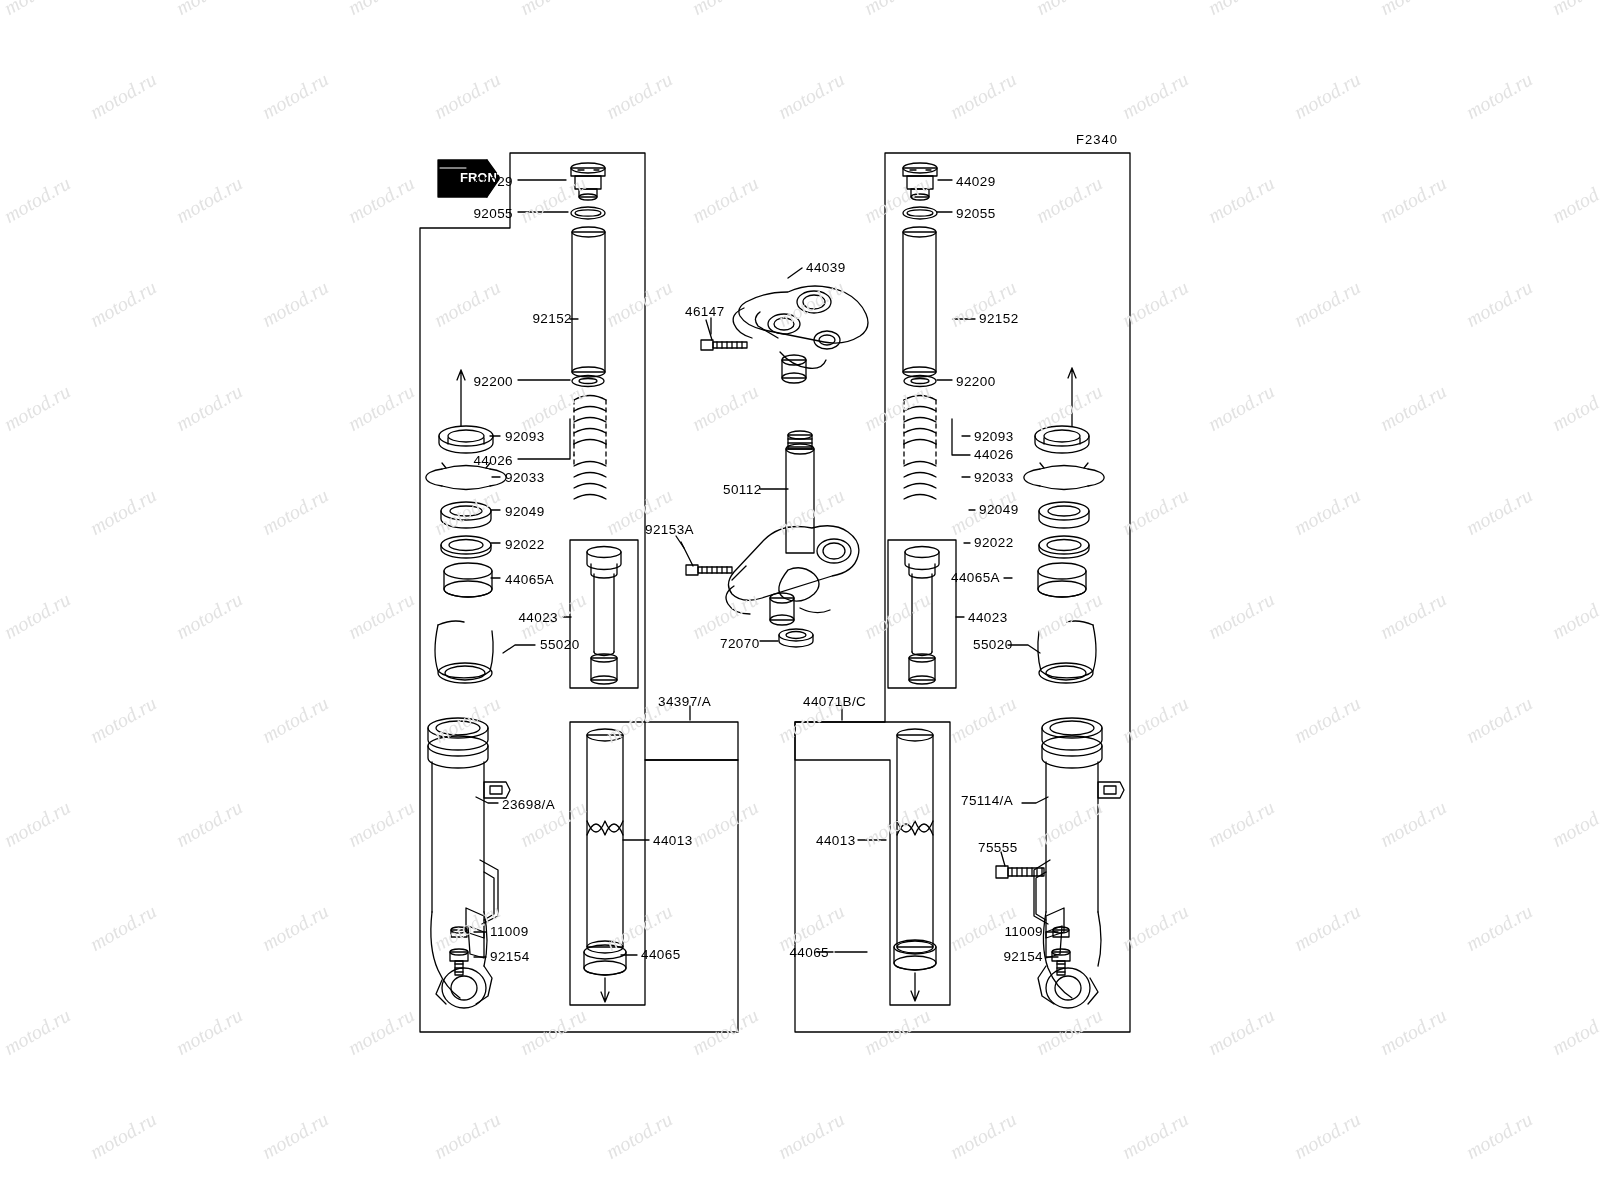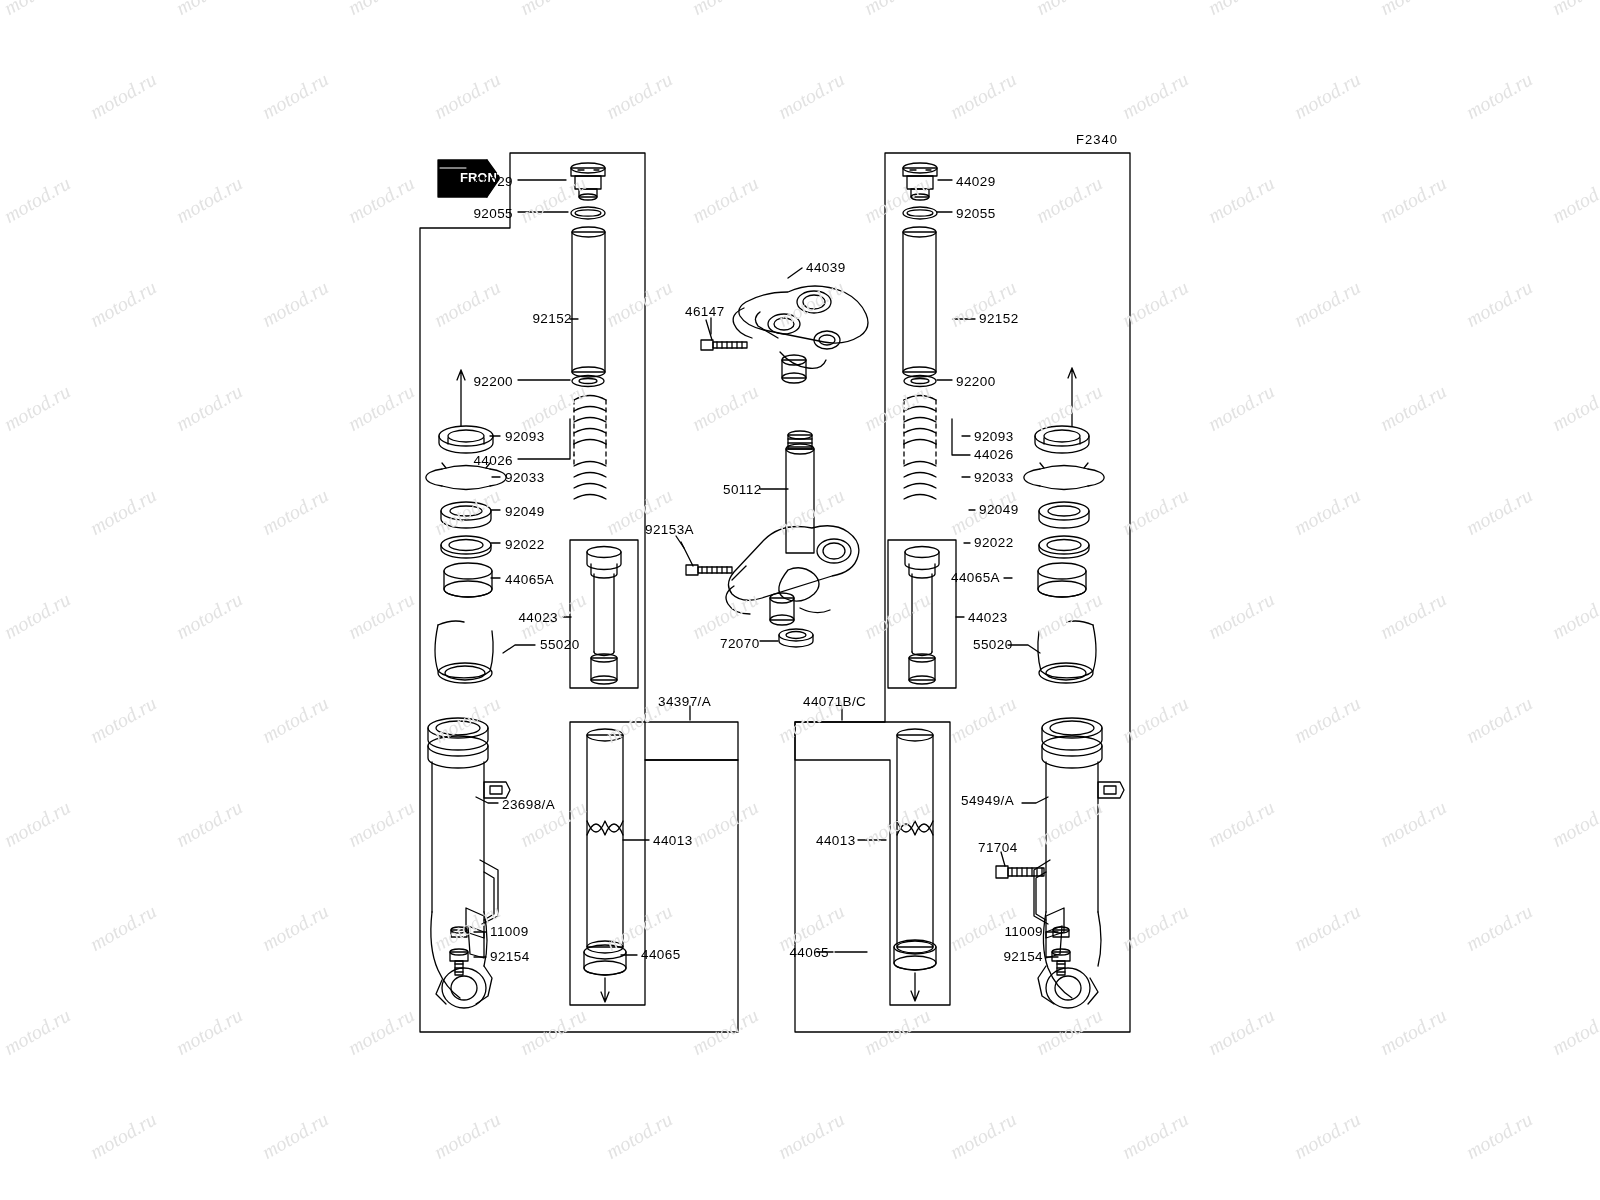--- a/index.html
+++ b/index.html
@@ -594,19 +594,19 @@
       <div class="lbl" style="left: 979px; top: 311px;">92152</div>
       <div class="lbl" style="left: 956px; top: 374px;">92200</div>
       <div class="lbl" style="left: 974px; top: 429px;">92093</div>
       <div class="lbl" style="left: 974px; top: 447px;">44026</div>
       <div class="lbl" style="left: 974px; top: 470px;">92033</div>
       <div class="lbl" style="left: 979px; top: 502px;">92049</div>
       <div class="lbl" style="left: 974px; top: 535px;">92022</div>
       <div class="lbl r" style="left: 1000px; top: 570px;">44065A</div>
       <div class="lbl" style="left: 968px; top: 610px;">44023</div>
       <div class="lbl" style="left: 973px; top: 637px;">55020</div>
-      <div class="lbl" style="left: 961px; top: 793px;">54949/A</div>
-      <div class="lbl" style="left: 978px; top: 840px;">71704</div>
+      <div class="lbl" style="left: 961px; top: 793px;">75114/A</div>
+      <div class="lbl" style="left: 978px; top: 840px;">75555</div>
       <div class="lbl r" style="left: 1043px; top: 924px;">11009</div>
       <div class="lbl r" style="left: 1043px; top: 949px;">92154</div>
     </div>
 
 </div>
 
 </body></html>

